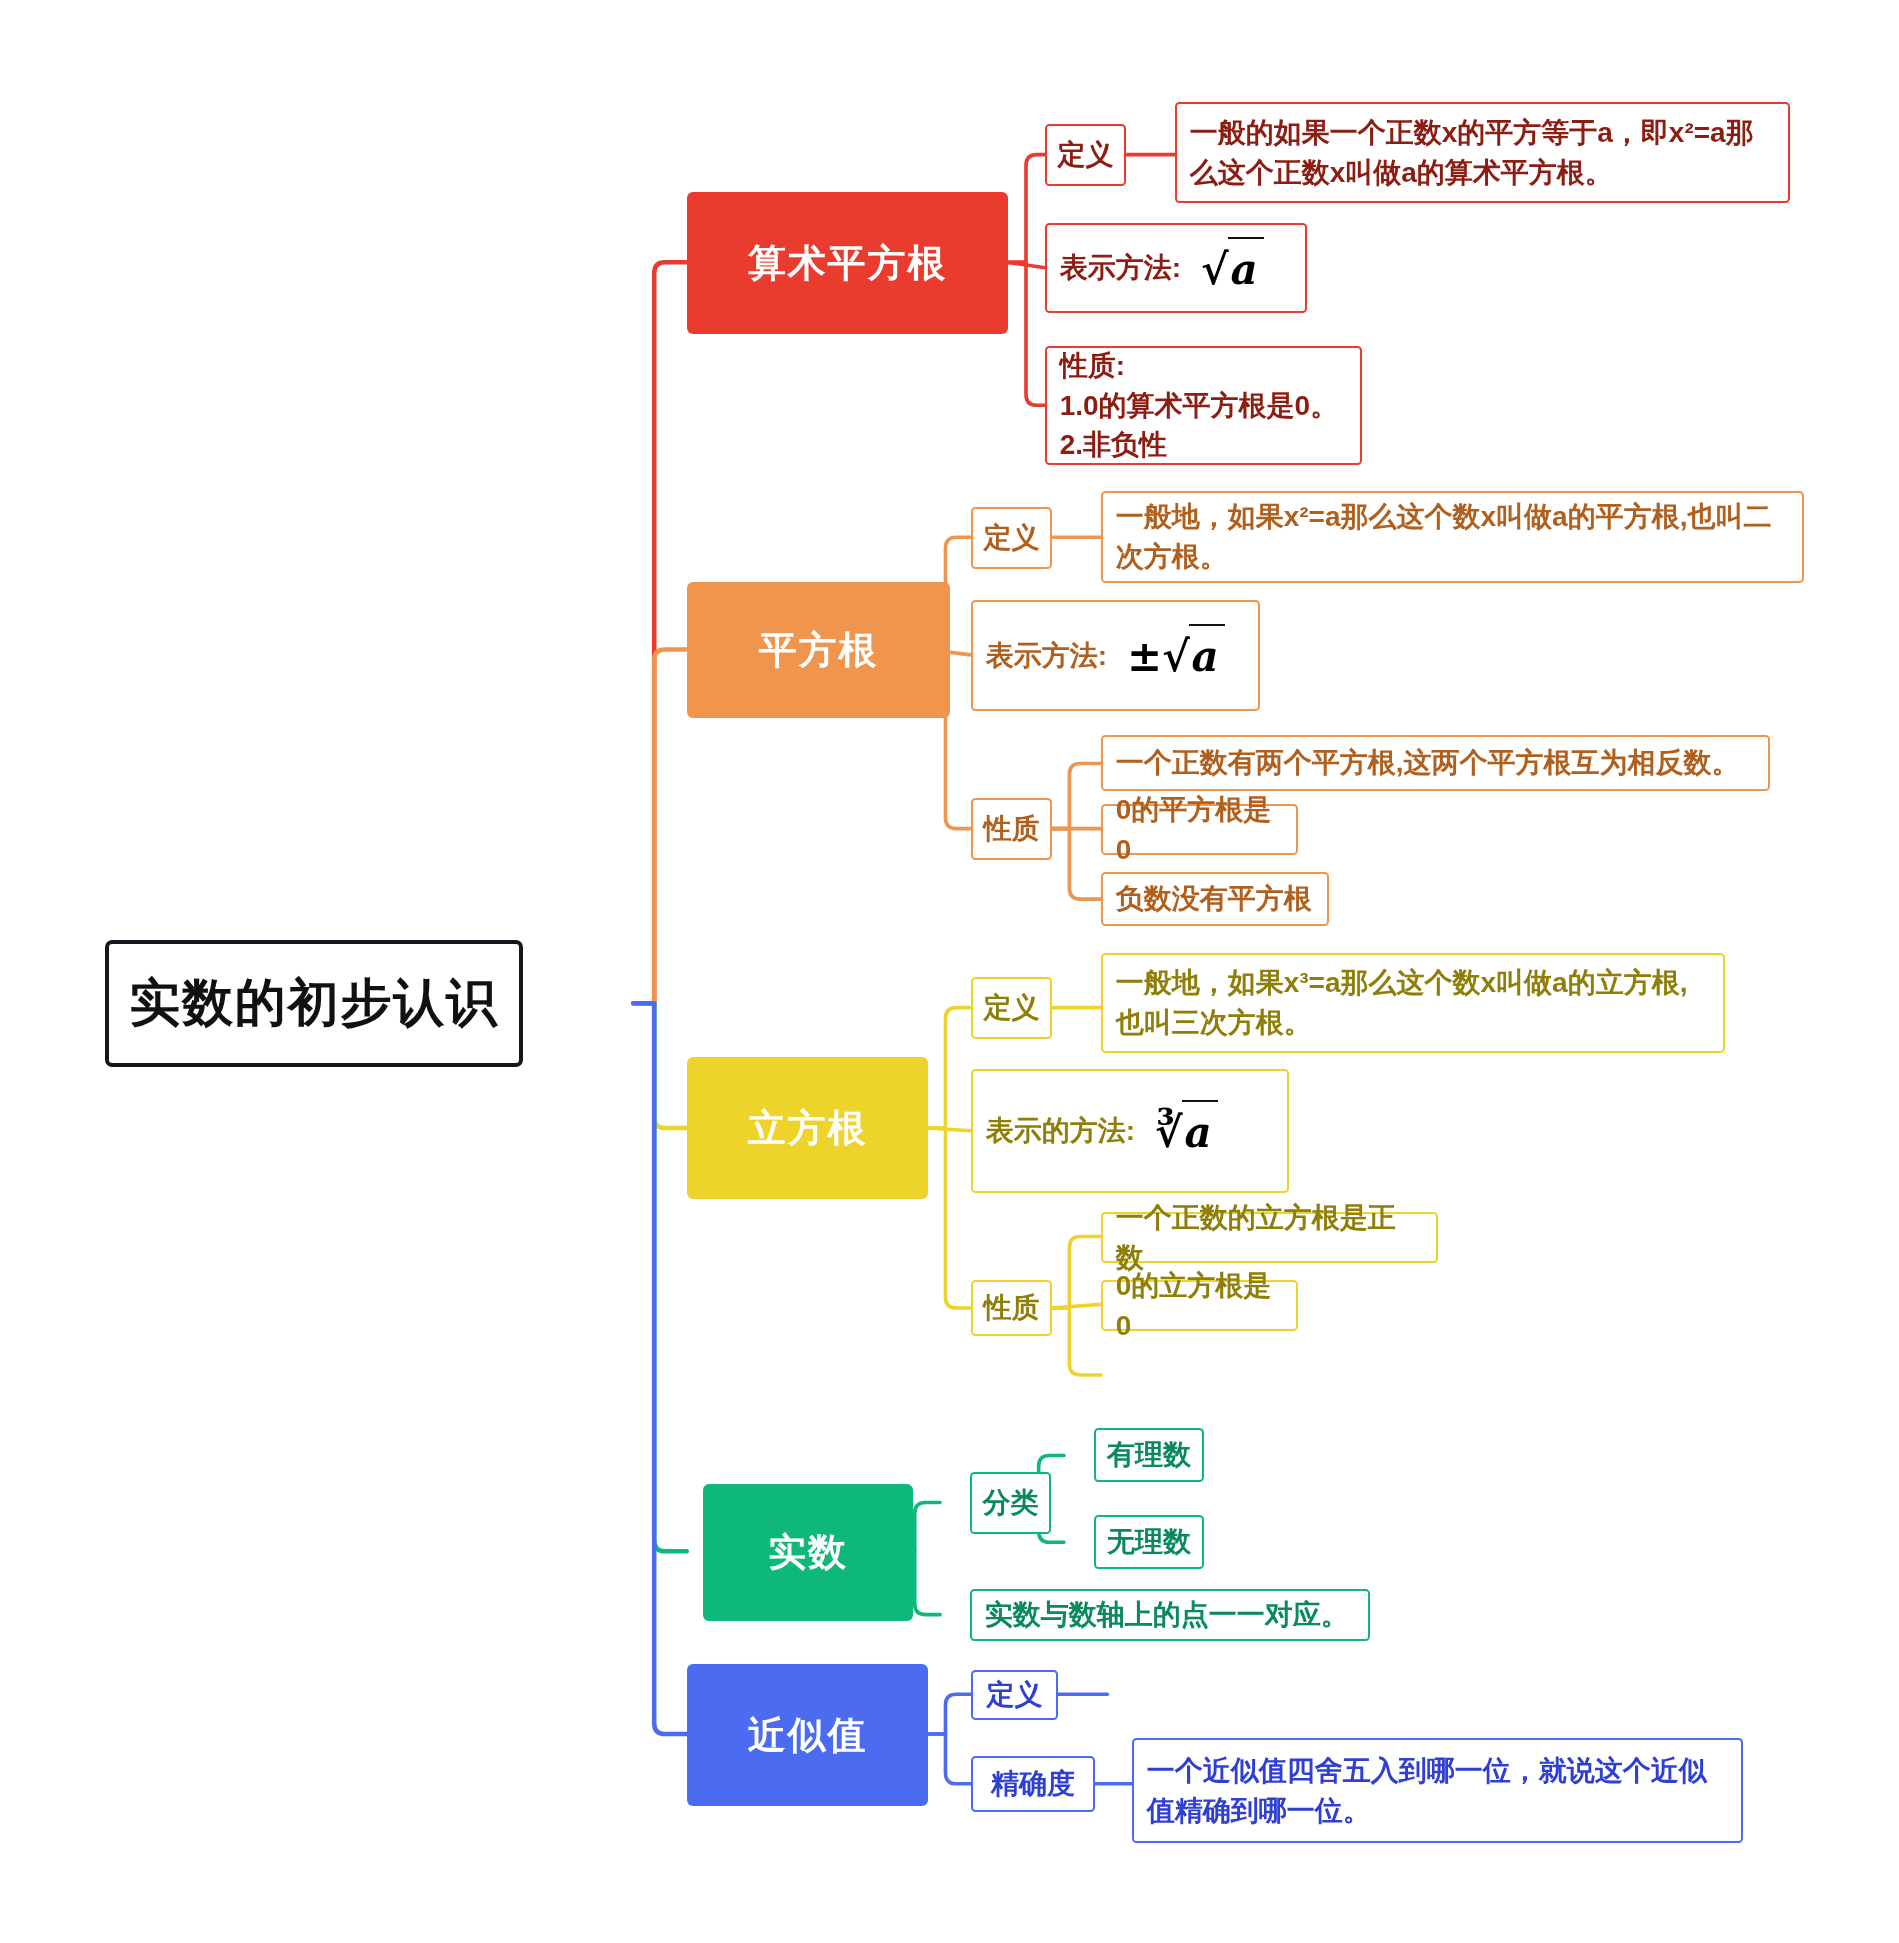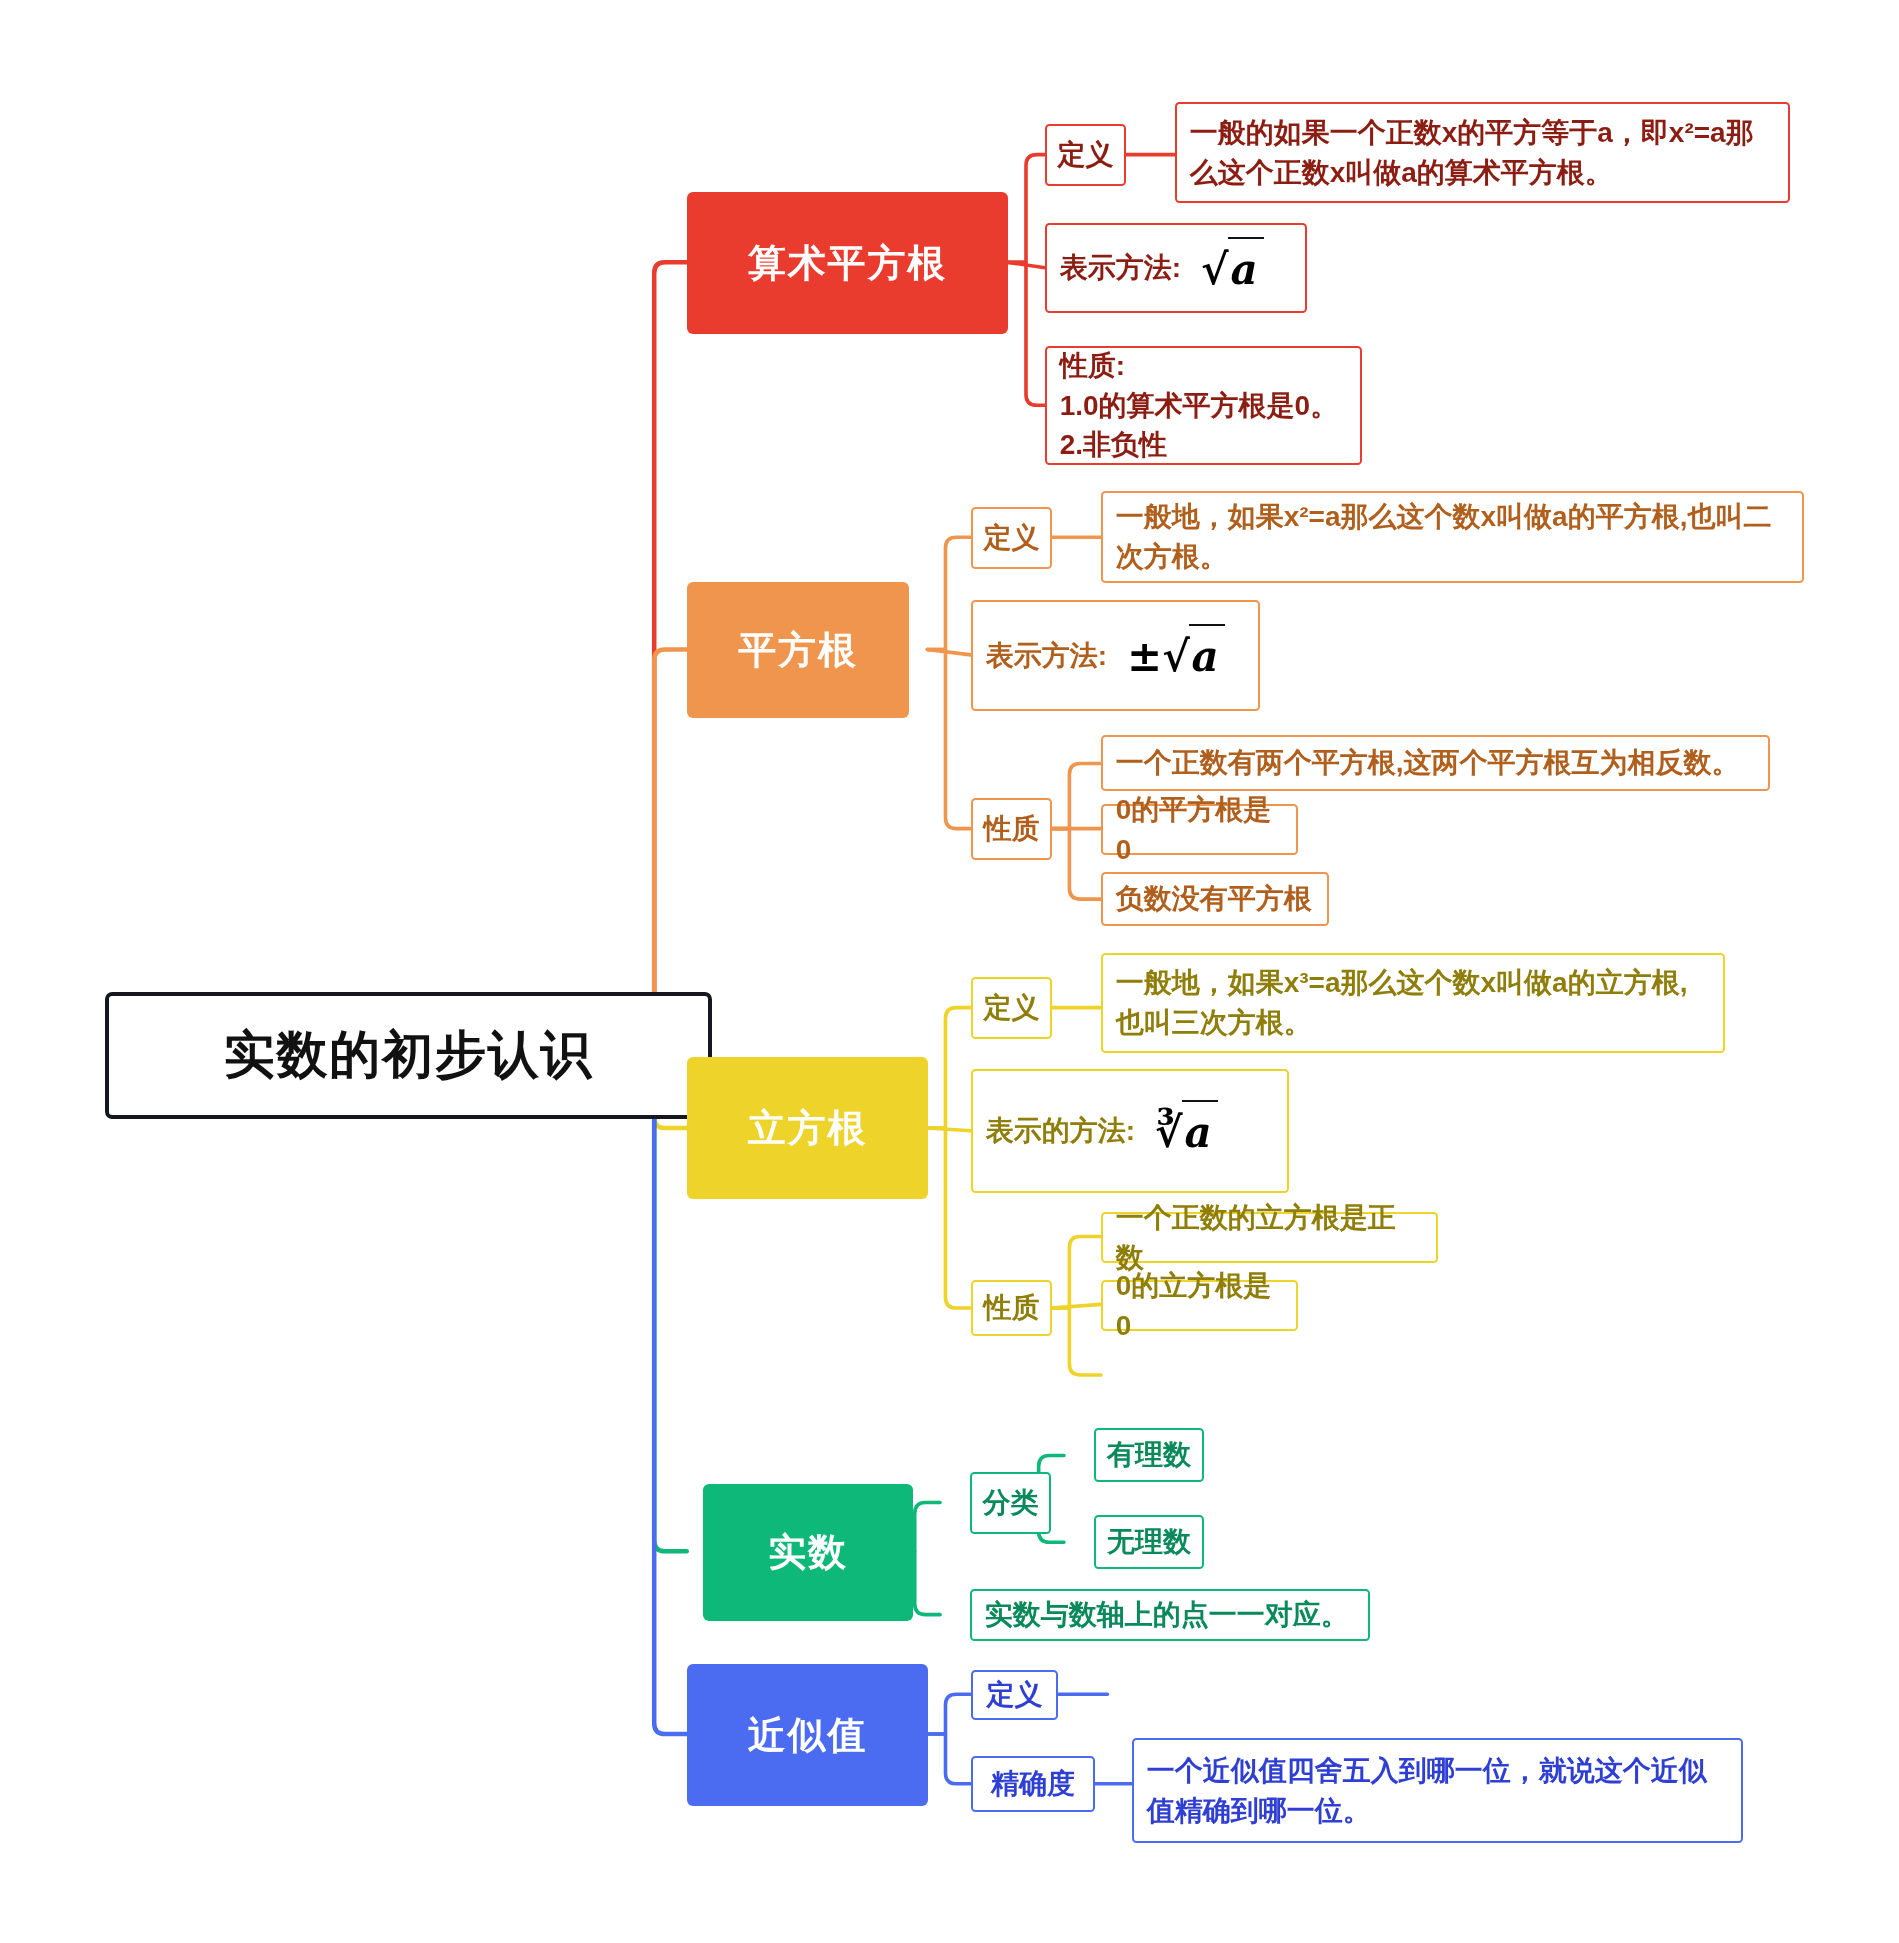--- a/index.html
+++ b/index.html
@@ -90,21 +90,21 @@
     <path class="w-sub ln-green" d="M 1128 1661 L 1148 1661 L 1148 1621 Q 1148 1609 1160 1609 L 1176 1609"></path>
     <path class="w-sub ln-green" d="M 1128 1661 L 1148 1661 L 1148 1693 Q 1148 1705 1160 1705 L 1176 1705"></path>
     <path class="w-sub ln-green" d="M 991 1715 L 1011 1715 L 1011 1773 Q 1011 1785 1023 1785 L 1039 1785"></path>
 
     <path class="w-sub ln-blue" d="M 1025 1917 L 1045 1917 L 1045 1885 Q 1045 1873 1057 1873 L 1073 1873"></path>
     <path class="w-sub ln-blue" d="M 1169 1873 L 1224 1873"></path>
     <path class="w-sub ln-blue" d="M 1025 1917 L 1045 1917 L 1045 1960 Q 1045 1972 1057 1972 L 1073 1972"></path>
     <path class="w-sub ln-blue" d="M 1210 1972 L 1251 1972"></path>
   </svg>
 
-  <div class="root-node" style="left:105px;top:992px;width:607px;height:127px">
+  <div class="root-node" style="left:105px;top:940px;width:418px;height:127px">
     <span>实数的初步认识</span>
   </div>
 
   <div class="main-node bg-red" style="left:687px;top:192px;width:321px;height:142px">
     <span>算术平方根</span>
   </div>
 
   <div class="box bd-red center" style="left:1045px;top:124px;width:81px;height:62px">
     <span>定义</span>
   </div>
@@ -117,21 +117,21 @@
         <span class="rad">√</span>
         <span class="radicand">a</span>
       </span>
   </div>
   <div class="box bd-red pre" style="left:1045px;top:346px;width:317px;height:119px">
     <span>性质:
 1.0的算术平方根是0。
 2.非负性</span>
   </div>
 
-  <div class="main-node bg-orange" style="left:687px;top:582px;width:222px;height:136px">
+  <div class="main-node bg-orange" style="left:687px;top:582px;width:263px;height:136px">
     <span>平方根</span>
   </div>
 
   <div class="box bd-orange center" style="left:971px;top:507px;width:81px;height:62px">
     <span>定义</span>
   </div>
   <div class="box bd-orange" style="left:1101px;top:491px;width:703px;height:92px">
     <span>一般地，如果x²=a那么这个数x叫做a的平方根,也叫二次方根。</span>
   </div>
   <div class="box bd-orange notation" style="left:971px;top:600px;width:289px;height:111px">

